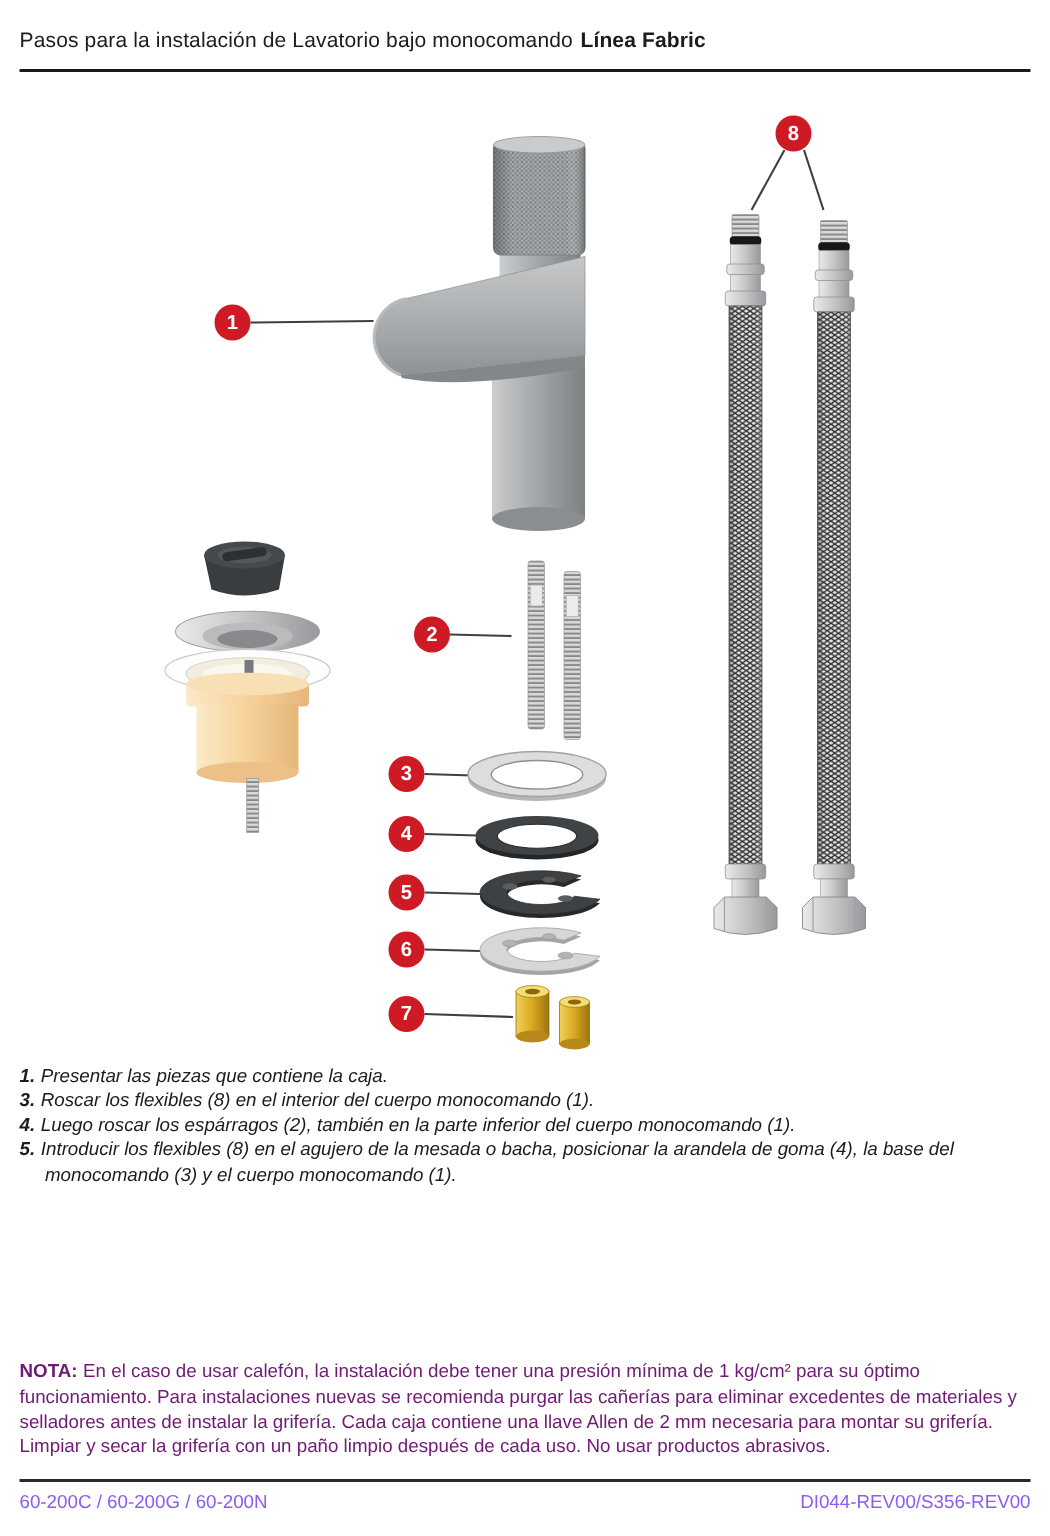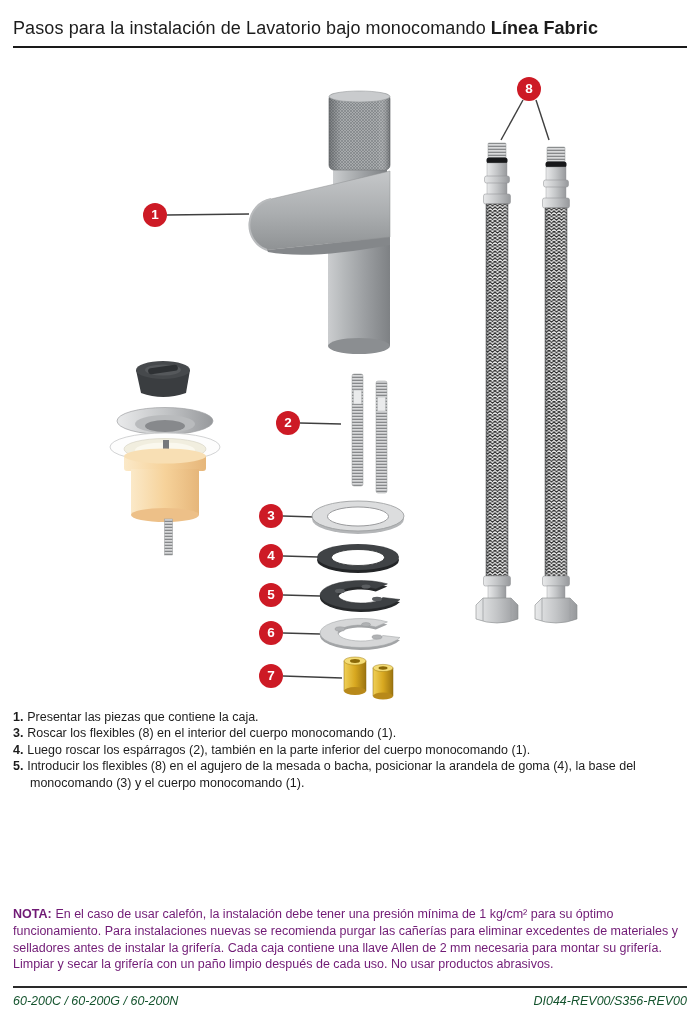--- a/index.html
+++ b/index.html
@@ -1,38 +1,38 @@
 <!DOCTYPE html>
 <html><head>
 <meta charset="utf-8">
 <style>
   html,body{margin:0;padding:0;background:#fff;}
   body{width:700px;height:1024px;position:relative;overflow:hidden;
        font-family:"Liberation Sans","DejaVu Sans",sans-serif;color:#1c1c1c;}
   .abs{position:absolute;}
   
-  .title{left:13px;top:18px;right:13px;font-size:18px;font-weight:400;margin:0;letter-spacing:0.1px;}
+  .title{left:13px;top:18px;right:13px;font-size:14px;font-weight:400;margin:0;letter-spacing:0.1px;}
   .title .bold{font-weight:700;margin-left:5px;}
   .title-rule{left:13px;top:46px;width:674px;height:2px;background:#1a1a1a;}
   
   svg.diagram{left:0;top:0;}
   .callout{position:absolute;width:24px;height:24px;border-radius:50%;
            background:#cd1a25;color:#fff;font-size:13.5px;font-weight:700;
            display:flex;align-items:center;justify-content:center;line-height:1;}
   
   .steps{left:13px;top:709px;width:674px;font-size:12.5px;line-height:16.4px;}
-  .step{margin:0;padding-left:17px;text-indent:-17px;}
+  .step{margin:0;padding-left:17px;text-indent:-17px;font-style:italic;}
   .step .num{font-weight:700;margin-right:0.30em;}
   
   .nota{left:13px;top:906px;width:676px;font-size:12.5px;line-height:16.8px;color:#701a75;}
   .nota .nota-label{font-weight:700;margin-right:0.30em;}
   
   .footer-rule{left:13px;top:986px;width:674px;height:1.5px;background:#2a2a2a;}
-  .footer{left:13px;top:994px;width:674px;font-size:12.5px;color:#14532d;
-          display:flex;justify-content:space-between;font-style:italic;}
+  .footer{left:13px;top:994px;width:674px;font-size:12.5px;color:#8b5cf6;
+          display:flex;justify-content:space-between;}
 </style>
 </head>
 <body>
 
 <h1 class="abs title"><span>Pasos para la instalación de Lavatorio bajo monocomando</span><span class="bold">Línea Fabric</span></h1>
 <div class="abs title-rule"></div>
 
 <svg class="abs diagram" width="700" height="705" viewBox="0 0 700 705">
   <defs>
     <linearGradient id="gBody" x1="0" y1="0" x2="1" y2="0">

